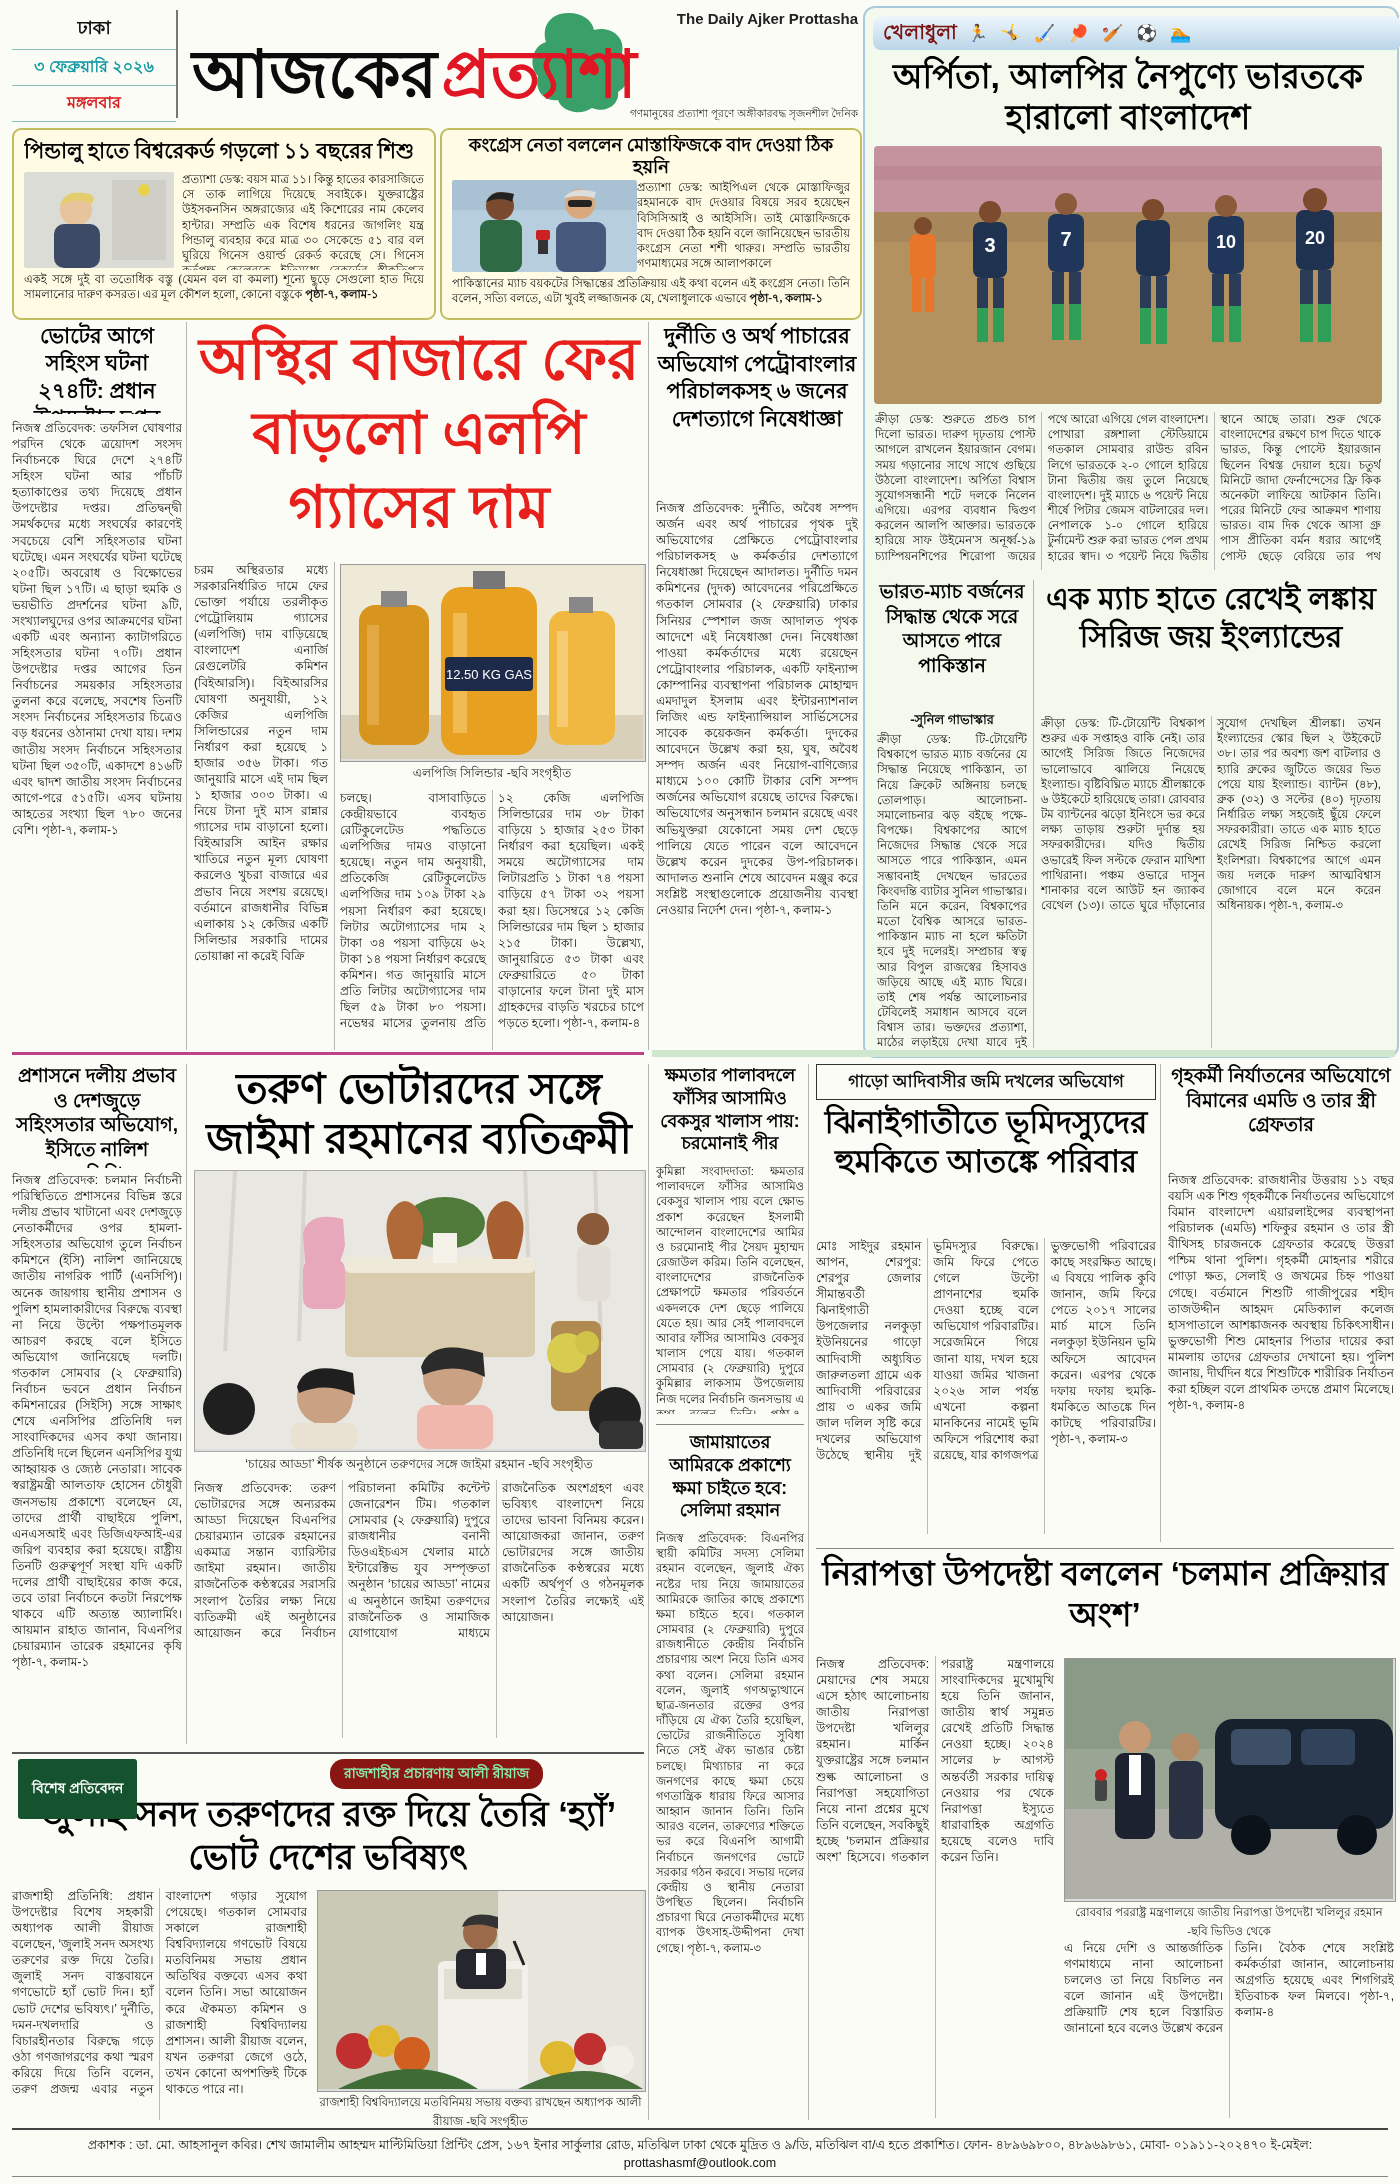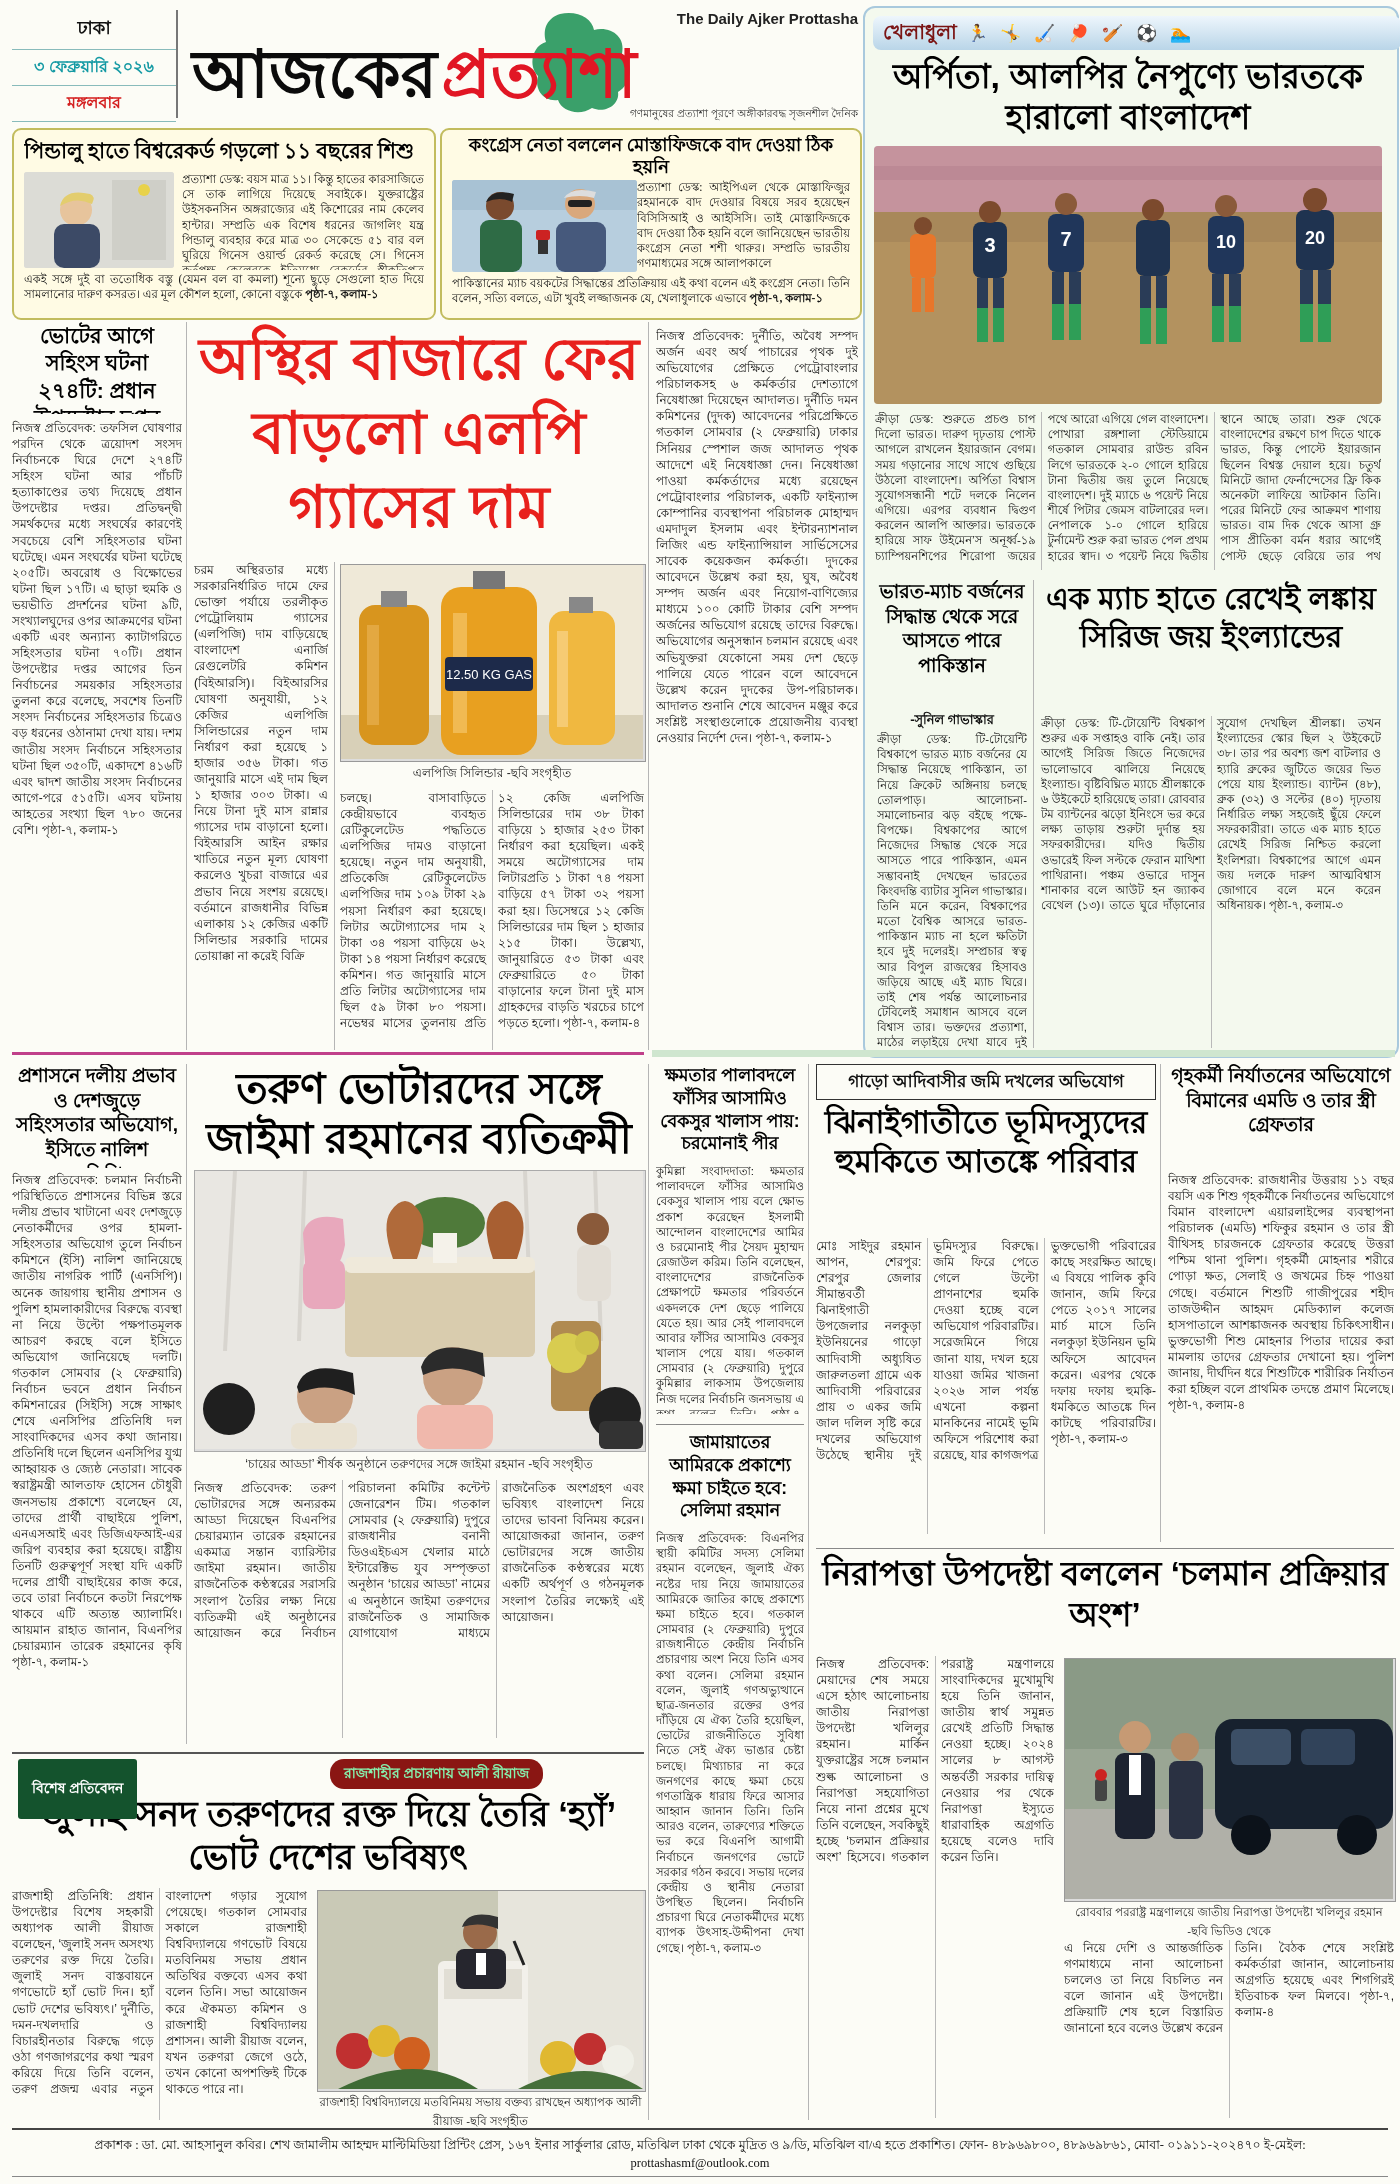--- a/index.html
+++ b/index.html
@@ -209,20 +209,21 @@
           <rect x="216" y="66" width="11" height="96" fill="#f8d080" opacity="0.8"></rect>
         </g>
     </svg>
   </div>
   <div class="caption" style="position:absolute;left:146px;top:442px;width:304px;">এলপিজি সিলিন্ডার -ছবি সংগৃহীত</div>
   <div class="bt c2" style="position:absolute;left:146px;top:468px;width:304px;height:260px;">চলছে। বাসাবাড়িতে কেন্দ্রীয়ভাবে ব্যবহৃত রেটিকুলেটেড পদ্ধতিতে এলপিজির দামও বাড়ানো হয়েছে। নতুন দাম অনুযায়ী, প্রতিকেজি রেটিকুলেটেড এলপিজির দাম ১০৯ টাকা ২৯ পয়সা নির্ধারণ করা হয়েছে। লিটার অটোগ্যাসের দাম ২ টাকা ৩৪ পয়সা বাড়িয়ে ৬২ টাকা ১৪ পয়সা নির্ধারণ করেছে কমিশন। গত জানুয়ারি মাসে প্রতি লিটার অটোগ্যাসের দাম ছিল ৫৯ টাকা ৮০ পয়সা। নভেম্বর মাসের তুলনায় প্রতি ১২ কেজি এলপিজি সিলিন্ডারের দাম ৩৮ টাকা বাড়িয়ে ১ হাজার ২৫৩ টাকা নির্ধারণ করা হয়েছিল। একই সময়ে অটোগ্যাসের দাম লিটারপ্রতি ১ টাকা ৭৪ পয়সা বাড়িয়ে ৫৭ টাকা ৩২ পয়সা করা হয়। ডিসেম্বরে ১২ কেজি সিলিন্ডারের দাম ছিল ১ হাজার ২১৫ টাকা। উল্লেখ্য, জানুয়ারিতে ৫৩ টাকা এবং ফেব্রুয়ারিতে ৫০ টাকা বাড়ানোর ফলে টানা দুই মাস গ্রাহকদের বাড়তি খরচের চাপে পড়তে হলো। পৃষ্ঠা-৭, কলাম-৪</div>
 </div>
 <div class="vline abs" style="left:648px;top:322px;height:728px;"></div>
 
 <div class="abs" style="left:656px;top:322px;width:202px;height:728px;">
+  <div class="hl" style="font-size:21px;line-height:1.32;height:172px;">দুর্নীতি ও অর্থ পাচারের অভিযোগ পেট্রোবাংলার পরিচালকসহ ৬ জনের দেশত্যাগে নিষেধাজ্ঞা</div>
   <div class="bt" style="height:548px;margin-top:6px;">নিজস্ব প্রতিবেদক: দুর্নীতি, অবৈধ সম্পদ অর্জন এবং অর্থ পাচারের পৃথক দুই অভিযোগের প্রেক্ষিতে পেট্রোবাংলার পরিচালকসহ ৬ কর্মকর্তার দেশত্যাগে নিষেধাজ্ঞা দিয়েছেন আদালত। দুর্নীতি দমন কমিশনের (দুদক) আবেদনের পরিপ্রেক্ষিতে গতকাল সোমবার (২ ফেব্রুয়ারি) ঢাকার সিনিয়র স্পেশাল জজ আদালত পৃথক আদেশে এই নিষেধাজ্ঞা দেন। নিষেধাজ্ঞা পাওয়া কর্মকর্তাদের মধ্যে রয়েছেন পেট্রোবাংলার পরিচালক, একটি ফাইন্যান্স কোম্পানির ব্যবস্থাপনা পরিচালক মোহাম্মদ এমদাদুল ইসলাম এবং ইন্টারন্যাশনাল লিজিং এন্ড ফাইন্যান্সিয়াল সার্ভিসেসের সাবেক কয়েকজন কর্মকর্তা। দুদকের আবেদনে উল্লেখ করা হয়, ঘুষ, অবৈধ সম্পদ অর্জন এবং নিয়োগ-বাণিজ্যের মাধ্যমে ১০০ কোটি টাকার বেশি সম্পদ অর্জনের অভিযোগ রয়েছে তাদের বিরুদ্ধে। অভিযোগের অনুসন্ধান চলমান রয়েছে এবং অভিযুক্তরা যেকোনো সময় দেশ ছেড়ে পালিয়ে যেতে পারেন বলে আবেদনে উল্লেখ করেন দুদকের উপ-পরিচালক। আদালত শুনানি শেষে আবেদন মঞ্জুর করে সংশ্লিষ্ট সংস্থাগুলোকে প্রয়োজনীয় ব্যবস্থা নেওয়ার নির্দেশ দেন। পৃষ্ঠা-৭, কলাম-১</div>
 </div>
 
 <div class="abs" style="left:12px;top:1052px;width:632px;height:3px;background:#c0408a;"></div>
 <div class="abs" style="left:652px;top:1050px;width:743px;height:7px;background:#cfe6cf;"></div>
 
 <div class="abs" style="left:12px;top:1064px;width:170px;height:680px;">
   <div class="hl" style="font-size:19px;line-height:1.3;height:104px;">প্রশাসনে দলীয় প্রভাব ও দেশজুড়ে সহিংসতার অভিযোগ, ইসিতে নালিশ এনসিপির</div>
   <div class="bt" style="height:568px;margin-top:4px;">নিজস্ব প্রতিবেদক: চলমান নির্বাচনী পরিস্থিতিতে প্রশাসনের বিভিন্ন স্তরে দলীয় প্রভাব খাটানো এবং দেশজুড়ে নেতাকর্মীদের ওপর হামলা-সহিংসতার অভিযোগ তুলে নির্বাচন কমিশনে (ইসি) নালিশ জানিয়েছে জাতীয় নাগরিক পার্টি (এনসিপি)। অনেক জায়গায় স্থানীয় প্রশাসন ও পুলিশ হামলাকারীদের বিরুদ্ধে ব্যবস্থা না নিয়ে উল্টো পক্ষপাতমূলক আচরণ করছে বলে ইসিতে অভিযোগ জানিয়েছে দলটি। গতকাল সোমবার (২ ফেব্রুয়ারি) নির্বাচন ভবনে প্রধান নির্বাচন কমিশনারের (সিইসি) সঙ্গে সাক্ষাৎ শেষে এনসিপির প্রতিনিধি দল সাংবাদিকদের এসব কথা জানায়। প্রতিনিধি দলে ছিলেন এনসিপির যুগ্ম আহ্বায়ক ও জ্যেষ্ঠ নেতারা। সাবেক স্বরাষ্ট্রমন্ত্রী আলতাফ হোসেন চৌধুরী জনসভায় প্রকাশ্যে বলেছেন যে, তাদের প্রার্থী বাছাইয়ে পুলিশ, এনএসআই এবং ডিজিএফআই-এর জরিপ ব্যবহার করা হয়েছে। রাষ্ট্রীয় তিনটি গুরুত্বপূর্ণ সংস্থা যদি একটি দলের প্রার্থী বাছাইয়ের কাজ করে, তবে তারা নির্বাচনে কতটা নিরপেক্ষ থাকবে এটি অত্যন্ত অ্যালার্মিং। আয়মান রাহাত জানান, বিএনপির চেয়ারম্যান তারেক রহমানের কৃষি পৃষ্ঠা-৭, কলাম-১</div>
 </div>
@@ -347,15 +348,15 @@
           <circle cx="272" cy="158" r="16" fill="#c03030"></circle>
           <circle cx="300" cy="170" r="16" fill="#f0f0e8"></circle>
         <path d="M20 198 q80 -40 140 0z" fill="#3f6b35"></path>
           <path d="M200 198 q70 -36 125 0z" fill="#466f3a"></path>
       </g>
     </svg>
   </div>
   <div class="caption" style="position:absolute;left:305px;top:342px;width:327px;font-size:11.5px;">রাজশাহী বিশ্ববিদ্যালয়ে মতবিনিময় সভায় বক্তব্য রাখছেন অধ্যাপক আলী রীয়াজ -ছবি সংগৃহীত</div>
 </div>
 
-<div class="abs" style="left:12px;top:2128px;width:1376px;height:46px;border-top:2px solid #444;border-bottom:1px solid #888;display:flex;align-items:center;justify-content:center;font-family:Liberation Serif, serif;">
+<div class="abs" style="left:12px;top:2128px;width:1376px;height:46px;border-top:2px solid #444;border-bottom:1px solid #888;display:flex;align-items:center;justify-content:center;">
   <div style="font-size:12.5px;text-align:center;color:#111;padding:0 14px;">প্রকাশক : ডা. মো. আহসানুল কবির। শেখ জামালীম আহম্মদ মাল্টিমিডিয়া প্রিন্টিং প্রেস, ১৬৭ ইনার সার্কুলার রোড, মতিঝিল ঢাকা থেকে মুদ্রিত ও ৯/ডি, মতিঝিল বা/এ হতে প্রকাশিত। ফোন- ৪৮৯৬৯৮০০, ৪৮৯৬৯৮৬১, মোবা- ০১৯১১-২০২৪৭০ ই-মেইল: prottashasmf@outlook.com</div>
 </div>
 
 </body></html>

